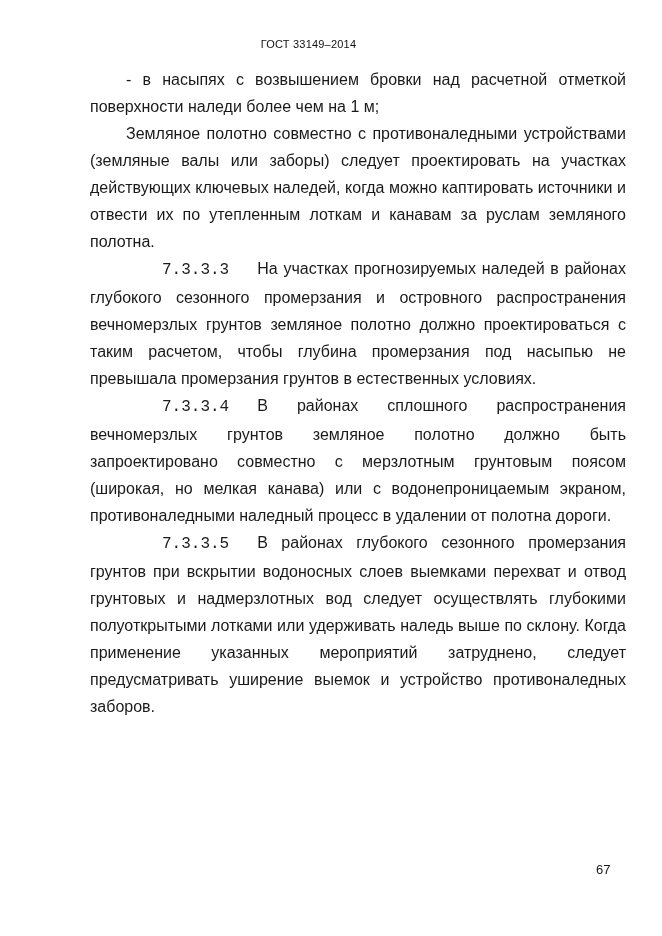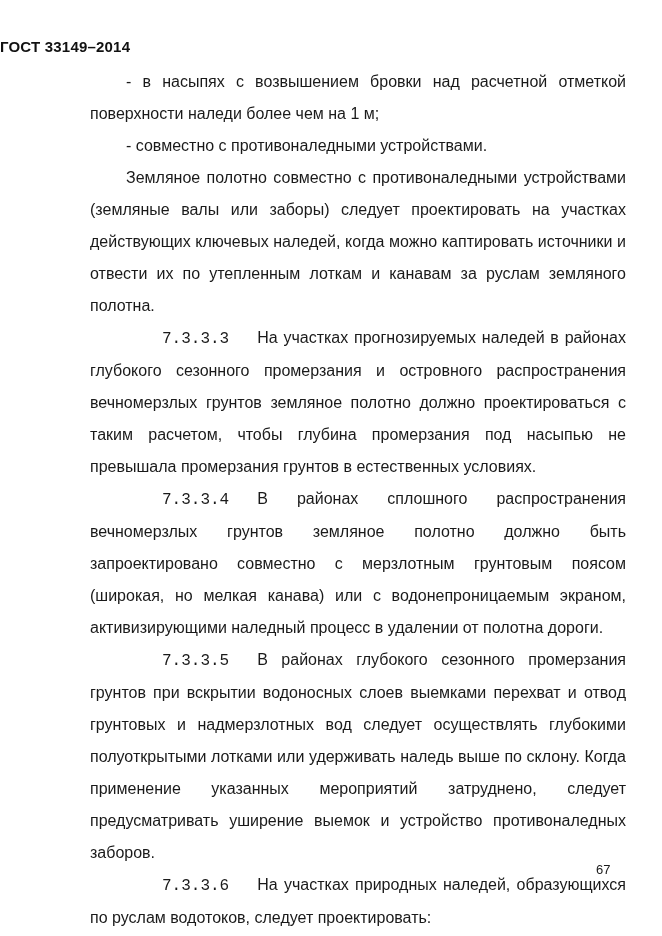--- a/index.html
+++ b/index.html
@@ -14,33 +14,33 @@
     background: #ffffff;
     color: #1a1a1a;
     font-family: "Liberation Sans", "DejaVu Sans", sans-serif;
     overflow: hidden;
   }
   .doc-header {
     position: absolute;
     top: 38px;
     left: 0;
     right: 45px;
-    text-align: left;
-    font-size: 15px;
-    font-weight: bold;
+    text-align: center;
+    font-size: 11px;
+    font-weight: normal;
     letter-spacing: 0.2px;
     color: #111;
   }
   .content {
     position: absolute;
     top: 66px;
     left: 90px;
     width: 536px;
     font-size: 16px;
-    line-height: 32px;
+    line-height: 27px;
     text-align: justify;
     color: #1a1a1a;
   }
   .para {
     margin: 0;
     padding: 0;
     text-indent: 36px;
   }
   .clause-num {
     display: inline-block;
@@ -60,30 +60,28 @@
 
 <div class="page">
 
   <div class="doc-header">ГОСТ 33149–2014</div>
 
   <div class="content">
 
     <p class="para">- в насыпях с возвышением бровки над расчетной отметкой поверхности наледи более чем на 1 м;</p>
 
 
-    <p class="para">- совместно с противоналедными устройствами.</p>
 
     <p class="para">Земляное полотно совместно с противоналедными устройствами (земляные валы или заборы) следует проектировать на участках действующих ключевых наледей, когда можно каптировать источники и отвести их по утепленным лоткам и канавам за руслам земляного полотна.</p>
 
     <p class="para"><span class="clause-num">7.3.3.3</span><span>На участках прогнозируемых наледей в районах глубокого сезонного промерзания и островного распространения вечномерзлых грунтов земляное полотно должно проектироваться с таким расчетом, чтобы глубина промерзания под насыпью не превышала промерзания грунтов в естественных условиях.</span></p>
 
-    <p class="para"><span class="clause-num">7.3.3.4</span><span>В районах сплошного распространения вечномерзлых грунтов земляное полотно должно быть запроектировано совместно с мерзлотным грунтовым поясом (широкая, но мелкая канава) или с водонепроницаемым экраном, активизирующими наледный процесс в удалении от полотна дороги.</span></p>
+    <p class="para"><span class="clause-num">7.3.3.4</span><span>В районах сплошного распространения вечномерзлых грунтов земляное полотно должно быть запроектировано совместно с мерзлотным грунтовым поясом (широкая, но мелкая канава) или с водонепроницаемым экраном, противоналедными наледный процесс в удалении от полотна дороги.</span></p>
 
     <p class="para"><span class="clause-num">7.3.3.5</span><span>В районах глубокого сезонного промерзания грунтов при вскрытии водоносных слоев выемками перехват и отвод грунтовых и надмерзлотных вод следует осуществлять глубокими полуоткрытыми лотками или удерживать наледь выше по склону. Когда применение указанных мероприятий затруднено, следует предусматривать уширение выемок и устройство противоналедных заборов.</span></p>
 
-    <p class="para"><span class="clause-num">7.3.3.6</span><span>На участках природных наледей, образующихся по руслам водотоков, следует проектировать:</span></p>
 
 
   </div>
 
   <div class="page-number">67</div>
 
 </div>
 
 </body></html>

